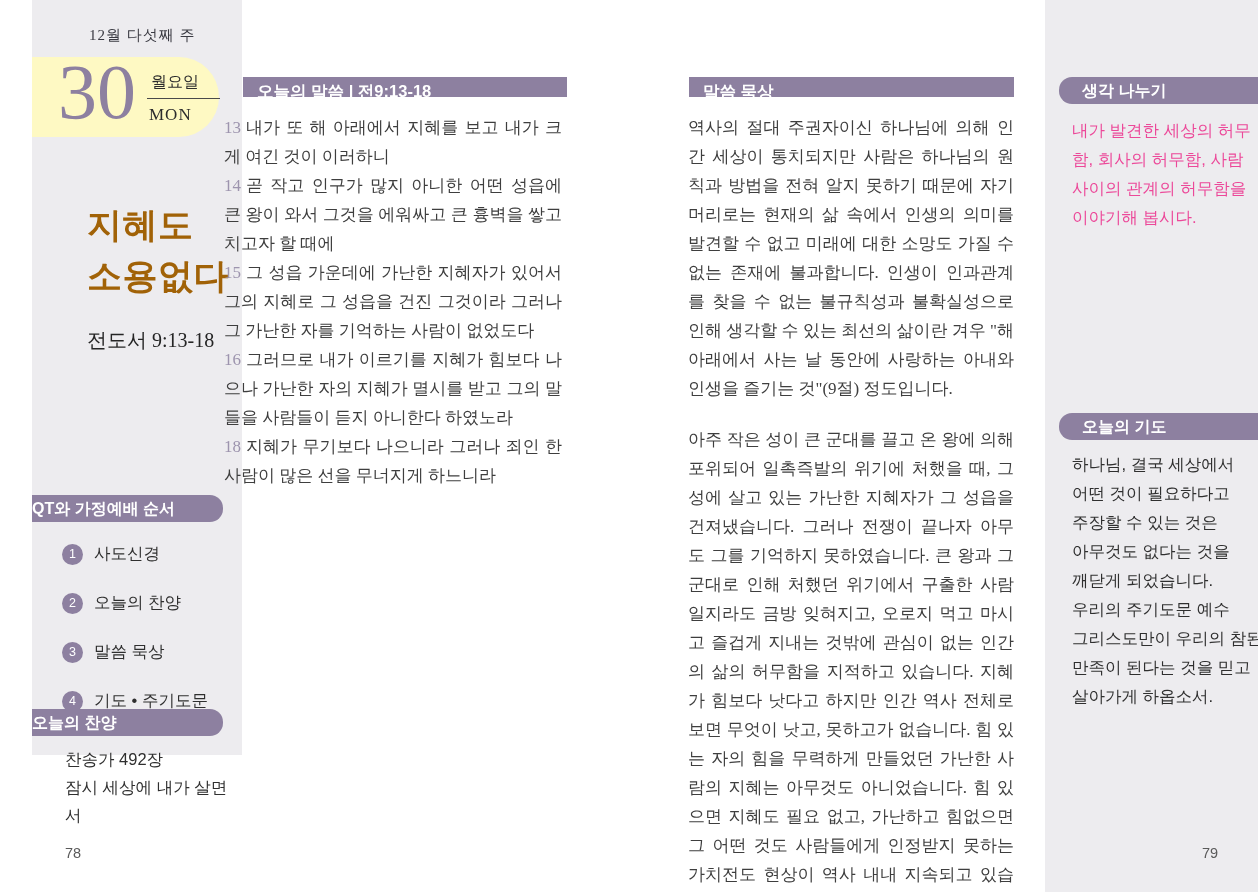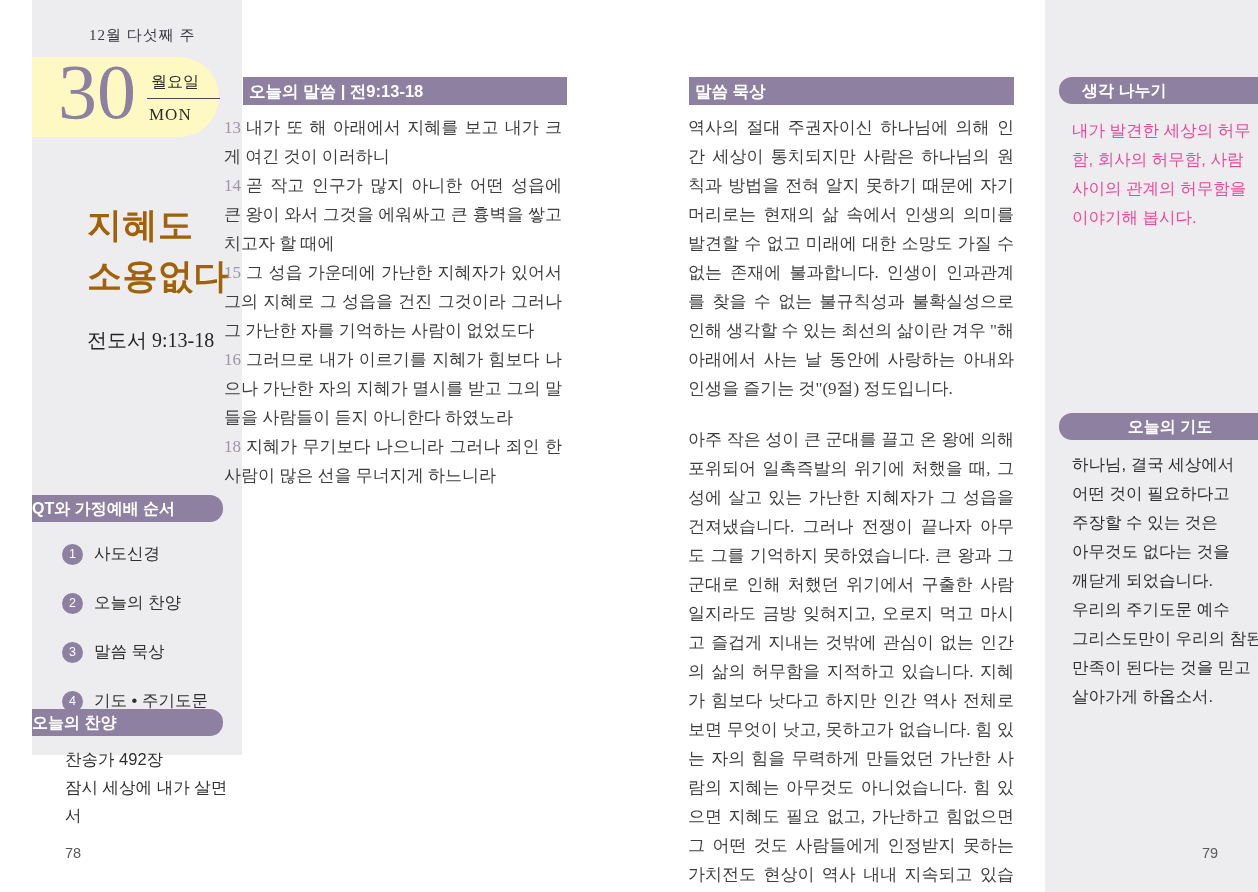--- a/index.html
+++ b/index.html
@@ -61,22 +61,22 @@
     margin-right:11px; flex:0 0 21px;
   }
   .praise-lines {
     position:absolute; left:33px; top:745px; font-size:16.5px; line-height:28px; color:#2f2f2f;
   }
   .pagenum { position:absolute; font-size:14.5px; color:#5a5a5a; }
   .pagenum-left  { left:33px; top:845px; }
   .pagenum-right { left:1202px; top:845px; }
 
   .banner-main {
-    position:absolute; top:77px; height:28px; background:#8d80a0; color:#fff;
-    font-weight:700; font-size:16.5px; line-height:28px; padding-left:6px;
+    position:absolute; top:77px; height:20px; background:#8d80a0; color:#fff;
+    font-weight:700; font-size:16.5px; line-height:28px; padding-left:14px;
   }
   .banner-word { left:243px; width:324px; }
   .banner-medi { left:689px; width:325px; }
 
   .col-text {
     position:absolute; top:113px;
     font-family:"Liberation Serif","DejaVu Serif",serif;
     font-size:17px; line-height:29px; color:#3e3e3e;
     text-align:justify; word-break:break-all;
   }
@@ -170,21 +170,21 @@
     <p>역사의 절대 주권자이신 하나님에 의해 인간 세상이 통치되지만 사람은 하나님의 원칙과 방법을 전혀 알지 못하기 때문에 자기 머리로는 현재의 삶 속에서 인생의 의미를 발견할 수 없고 미래에 대한 소망도 가질 수 없는 존재에 불과합니다. 인생이 인과관계를 찾을 수 없는 불규칙성과 불확실성으로 인해 생각할 수 있는 최선의 삶이란 겨우 "해 아래에서 사는 날 동안에 사랑하는 아내와 인생을 즐기는 것"(9절) 정도입니다.</p>
     <p>아주 작은 성이 큰 군대를 끌고 온 왕에 의해 포위되어 일촉즉발의 위기에 처했을 때, 그 성에 살고 있는 가난한 지혜자가 그 성읍을 건져냈습니다. 그러나 전쟁이 끝나자 아무도 그를 기억하지 못하였습니다. 큰 왕과 그 군대로 인해 처했던 위기에서 구출한 사람일지라도 금방 잊혀지고, 오로지 먹고 마시고 즐겁게 지내는 것밖에 관심이 없는 인간의 삶의 허무함을 지적하고 있습니다. 지혜가 힘보다 낫다고 하지만 인간 역사 전체로 보면 무엇이 낫고, 못하고가 없습니다. 힘 있는 자의 힘을 무력하게 만들었던 가난한 사람의 지혜는 아무것도 아니었습니다. 힘 있으면 지혜도 필요 없고, 가난하고 힘없으면 그 어떤 것도 사람들에게 인정받지 못하는 가치전도 현상이 역사 내내 지속되고 있습니다. 인간에게는 참된 가치라는 것이 없습니다.</p>
 
   </div>
 
   <div class="panel-right"></div>
 
   <div class="banner-right" style="top:77px;">생각 나누기</div>
   <div class="share-text">내가 발견한 세상의 허무함, 회사의 허무함, 사람 사이의 관계의 허무함을 이야기해 봅시다.</div>
 
-  <div class="banner-right" style="top:413px;text-align:center;">오늘의 기도</div>
+  <div class="banner-right" style="top:413px;">오늘의 기도</div>
   <div class="prayer-lines">
     <div>하나님, 결국 세상에서</div>
     <div>어떤 것이 필요하다고</div>
     <div>주장할 수 있는 것은</div>
     <div>아무것도 없다는 것을</div>
     <div>깨닫게 되었습니다.</div>
     <div>우리의 주기도문 예수</div>
     <div>그리스도만이 우리의 참된</div>
     <div>만족이 된다는 것을 믿고</div>
     <div>살아가게 하옵소서.</div>

